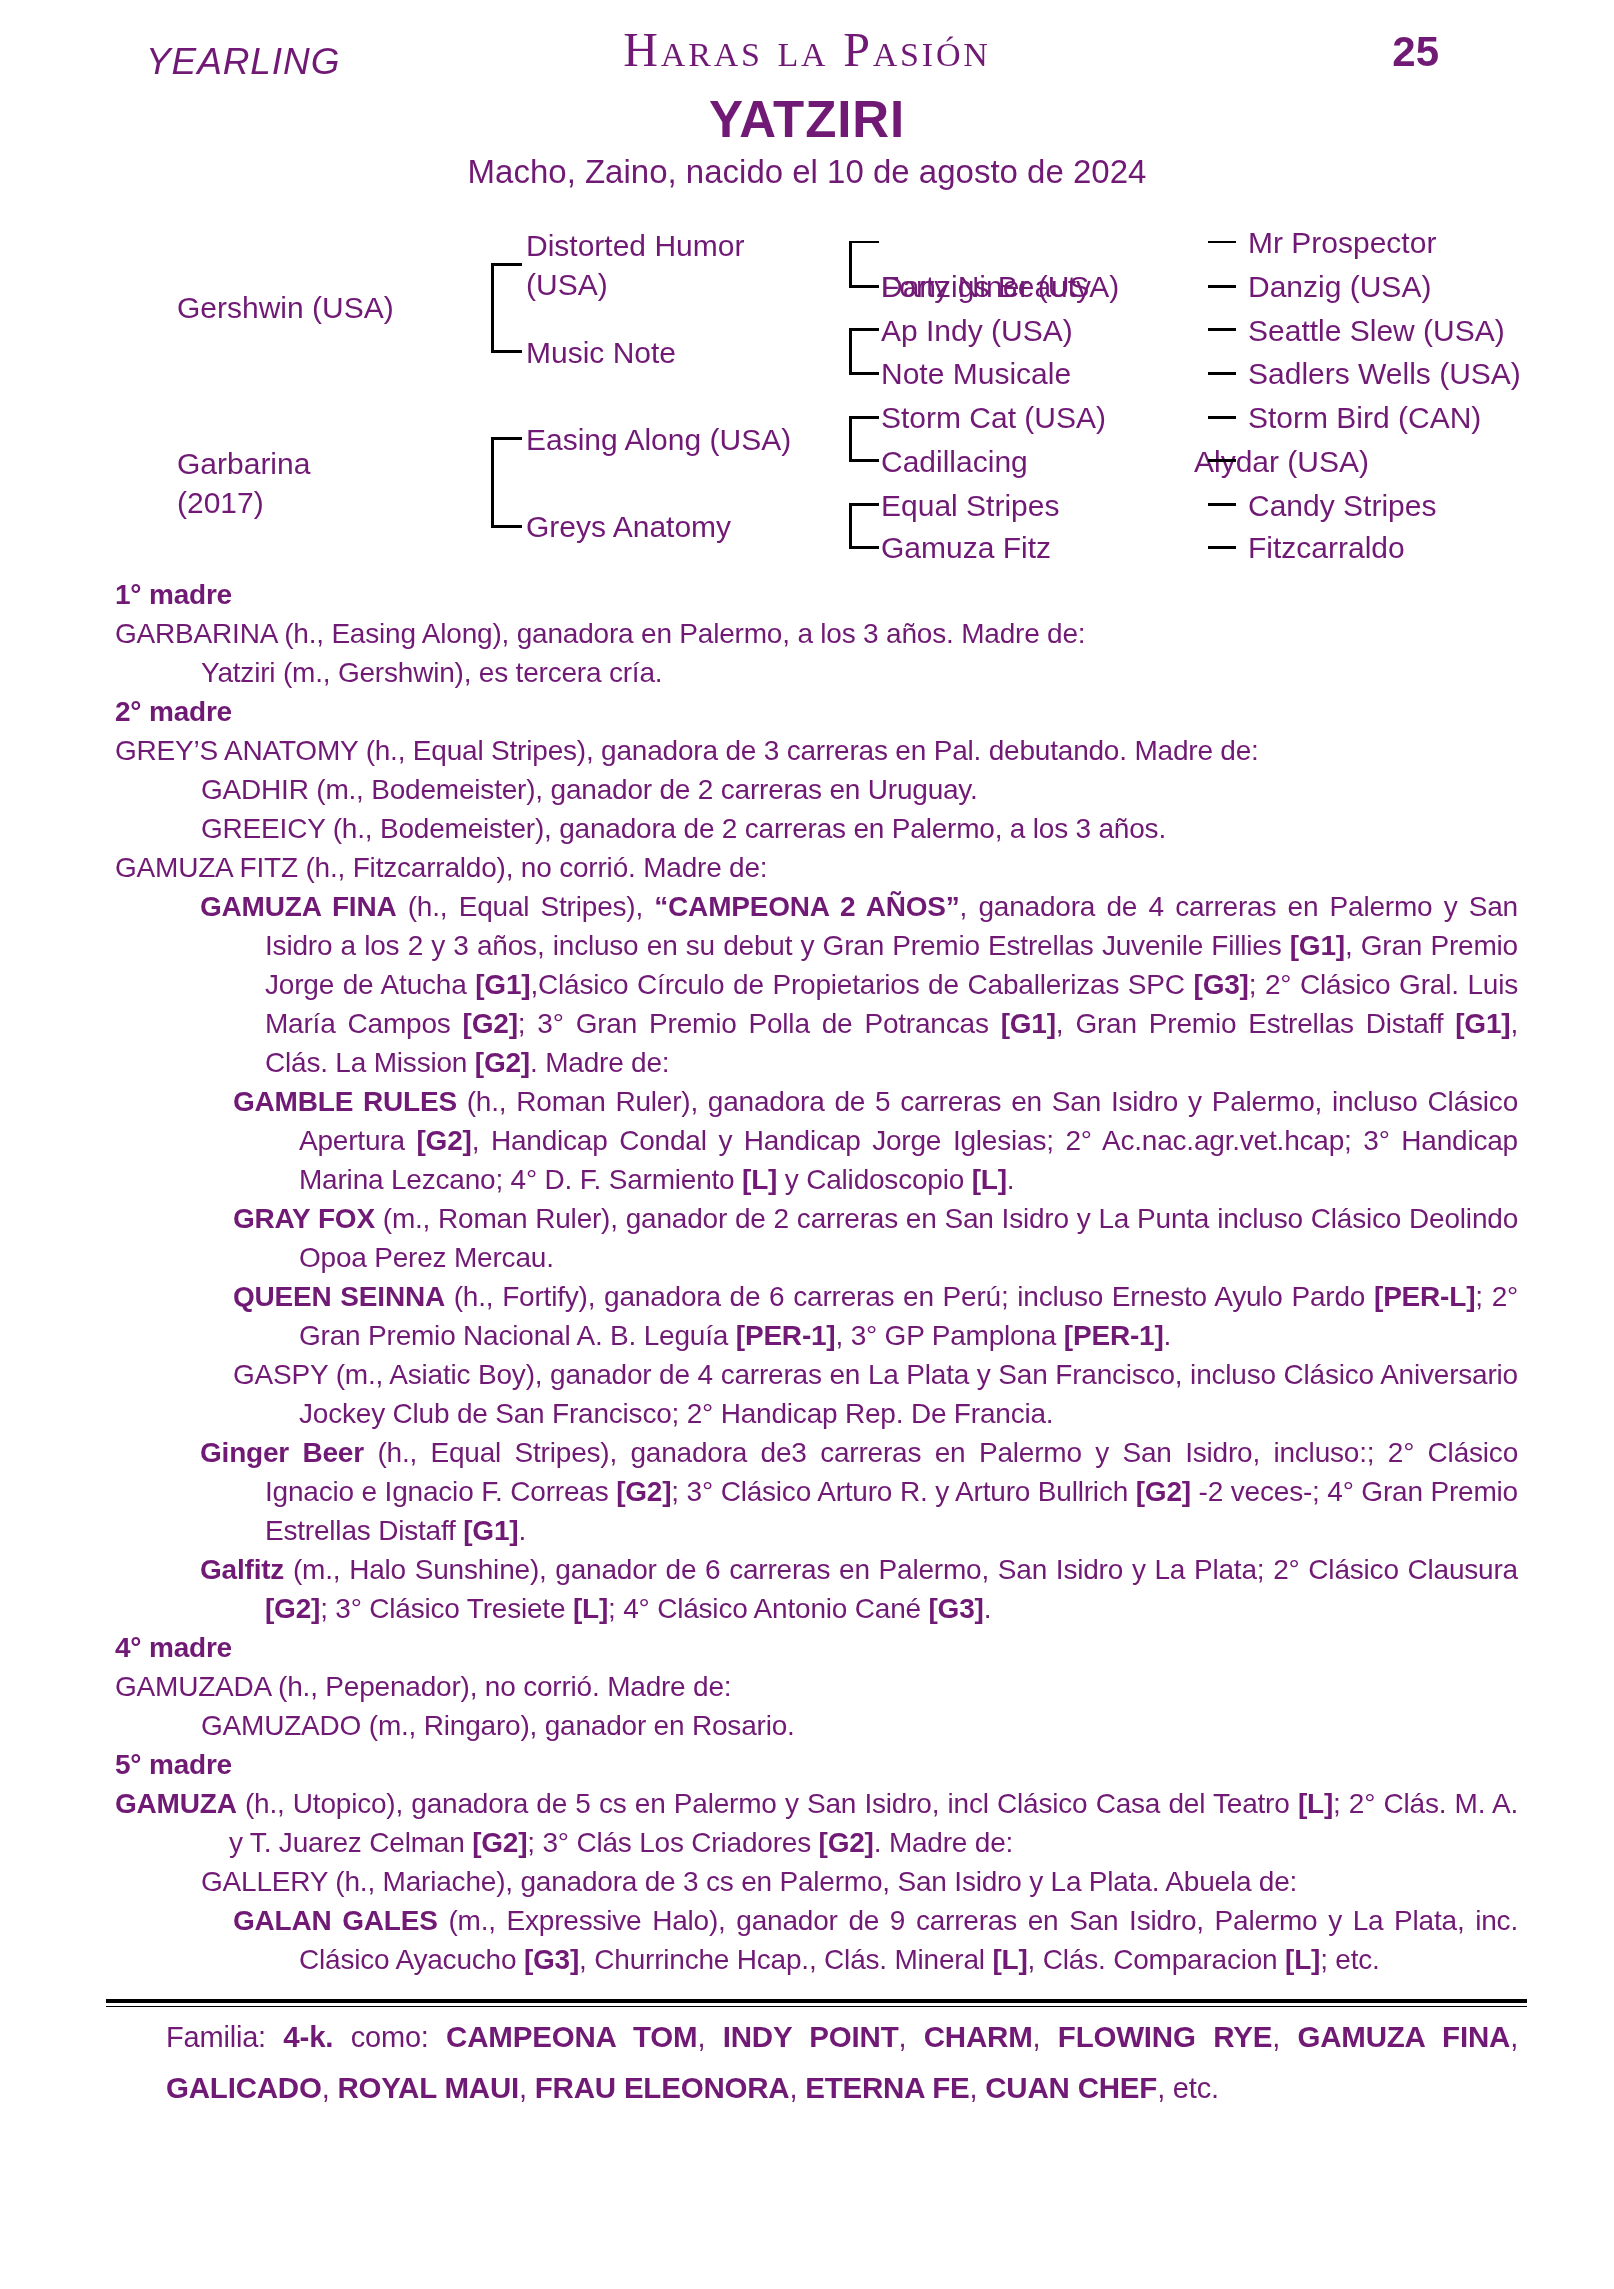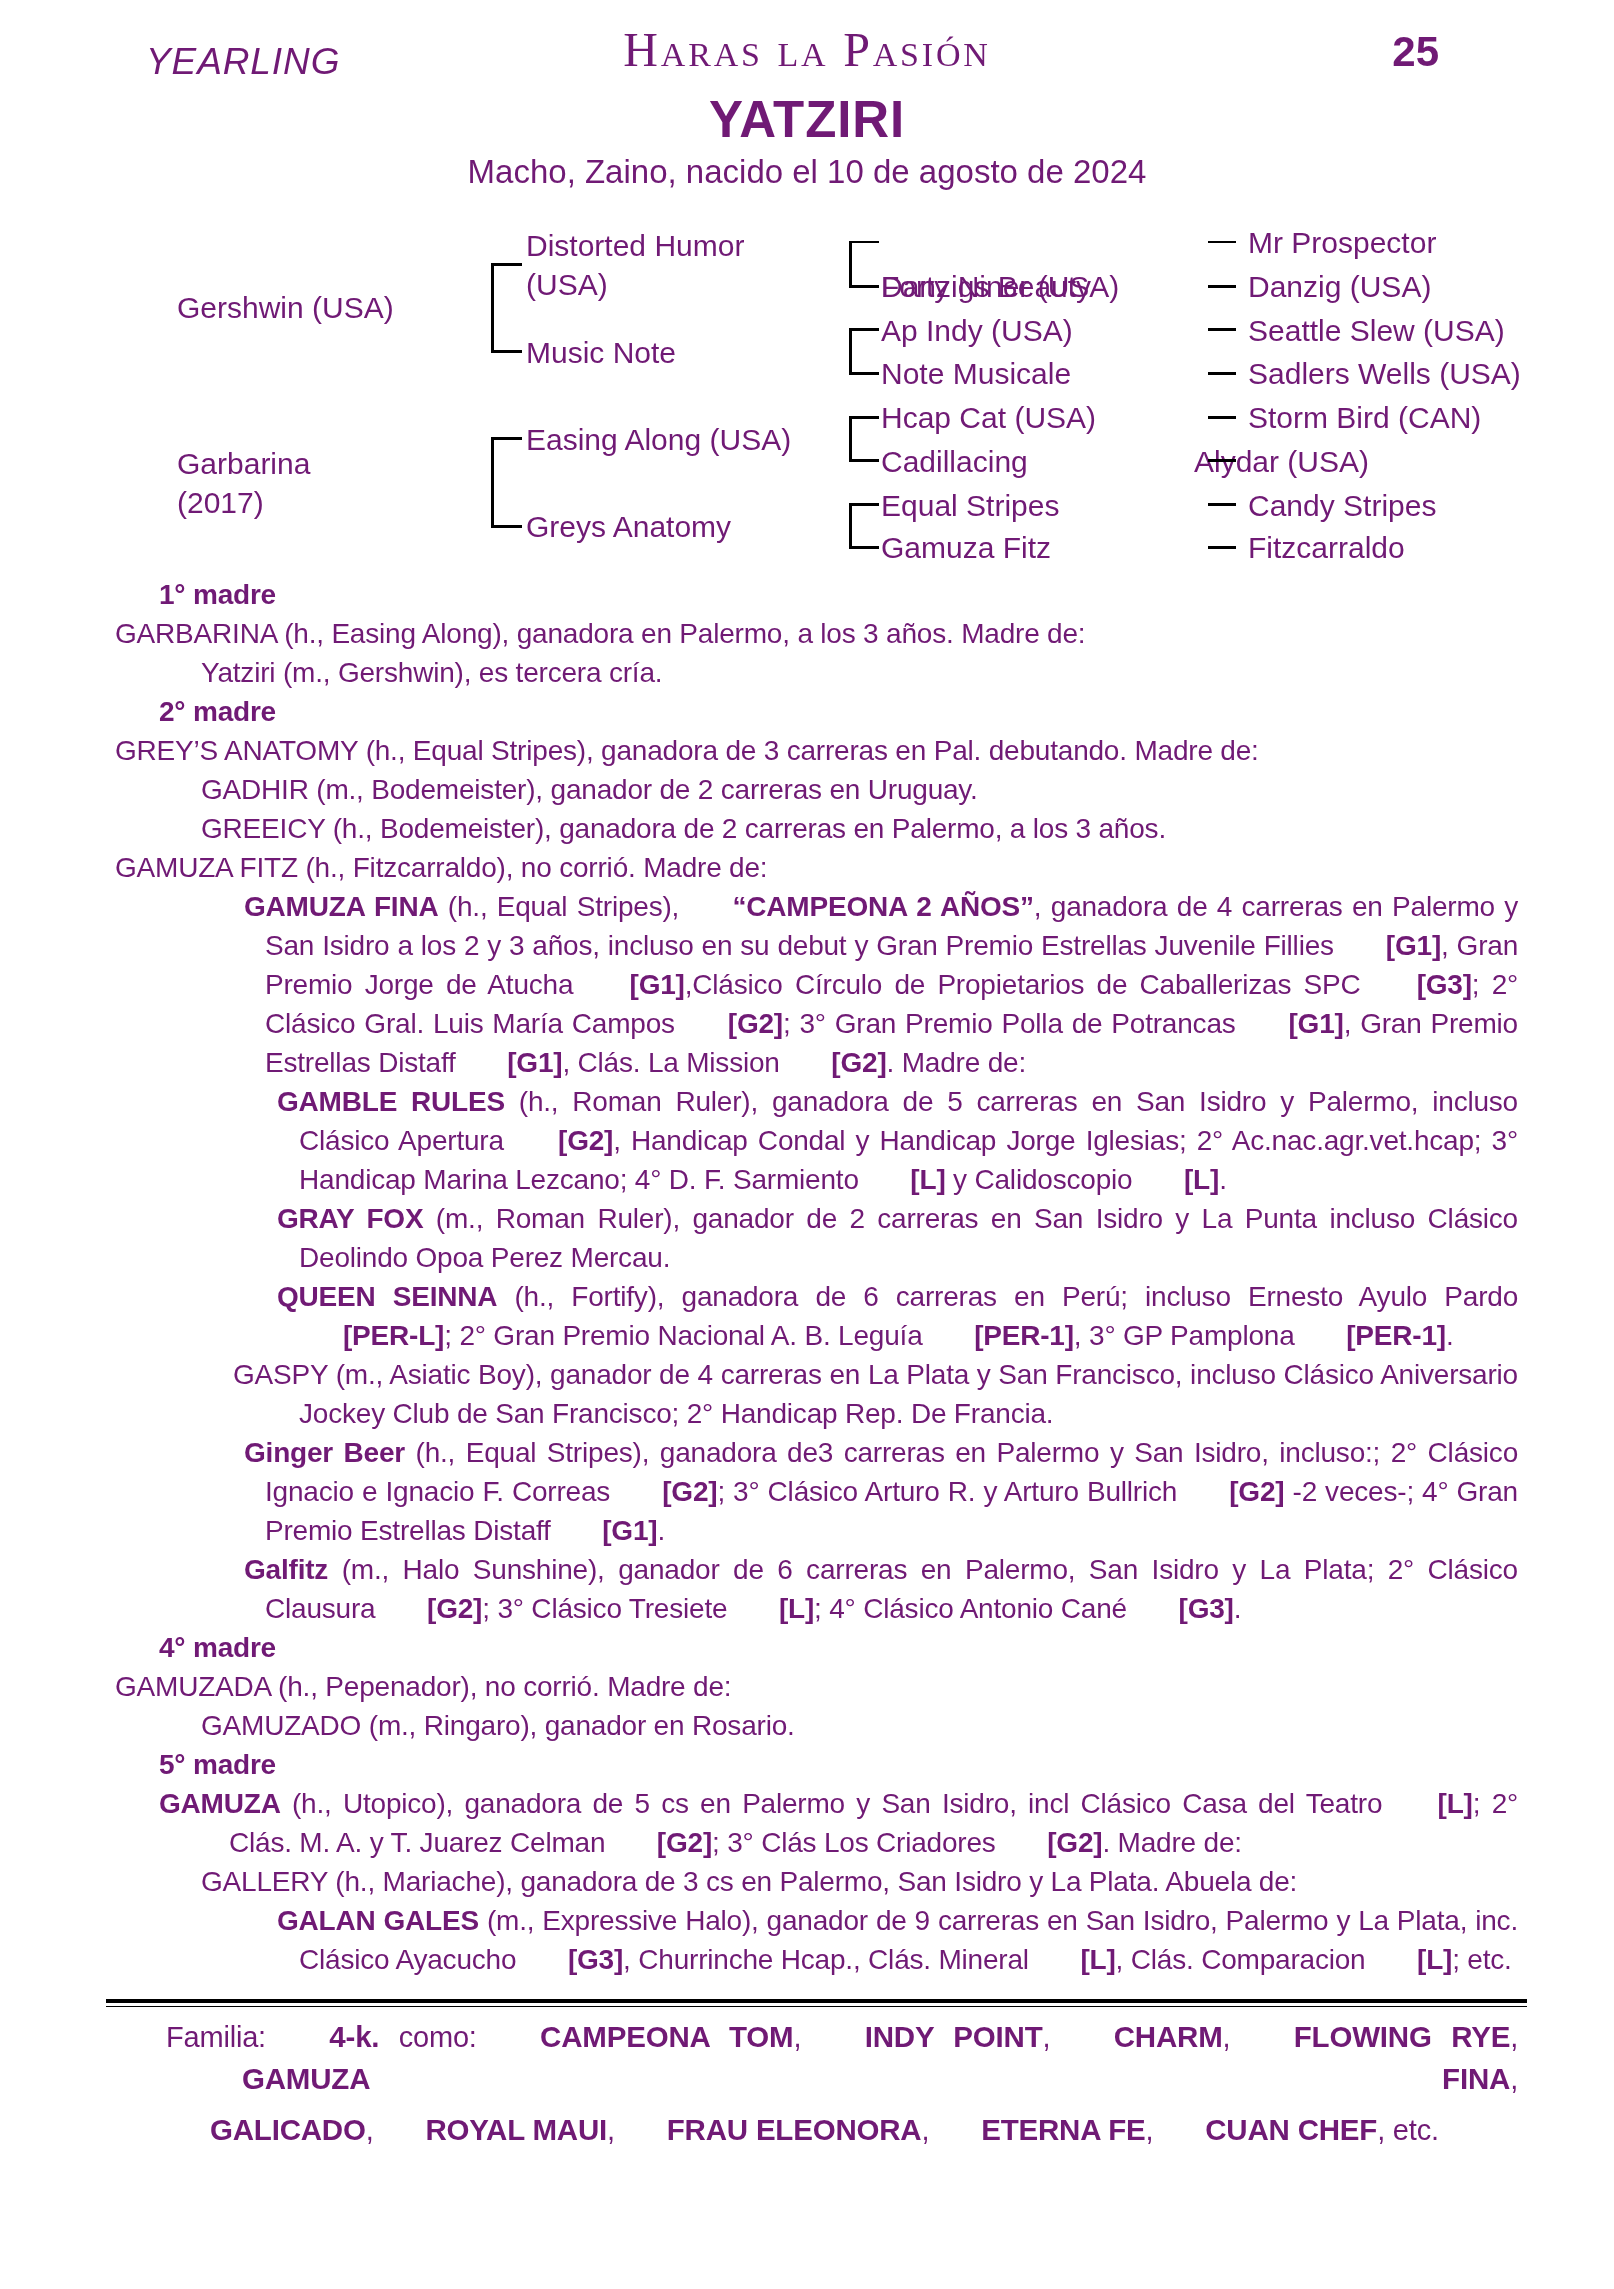--- a/index.html
+++ b/index.html
@@ -39,21 +39,21 @@
   .pi { position:absolute; white-space:nowrap; }
   .pi.wrap { white-space:normal; }
   .vl { position:absolute; width:2.8px; background:#000; }
   .hl { position:absolute; height:2.8px; background:#000; }
   
   .content {
     position:absolute; left:115px; top:575px; width:1403px;
     font-size:28px; line-height:39px; letter-spacing:-0.2px;
   }
   .content p { margin:0; text-align:justify; }
-  .b { font-weight:bold;margin-left:44px; }
+  .b { font-weight:bold; }
   .h { font-weight:bold; }
   .l1  { padding-left:86px; }
   .l0h { padding-left:114px; text-indent:-114px; }
   .l1h { padding-left:150px; text-indent:-65px; }
   .l2h { padding-left:184px; text-indent:-66px; }
   
   .rule {
     margin-top:20px; margin-left:-9.2px; width:1421px; height:2.8px;
     border-top:4.6px solid #000; border-bottom:1.8px solid #000;
   }
@@ -83,21 +83,21 @@
 
     <div class="pi wrap" style="left:420px;top:3.7px;width:277px;">Distorted Humor (USA)</div>
     <div class="pi" style="left:420px;top:111px;">Music Note</div>
     <div class="pi" style="left:420px;top:198px;">Easing Along (USA)</div>
     <div class="pi" style="left:420px;top:285px;">Greys Anatomy</div>
 
     <div class="pi" style="left:775px;top:0.9px;margin-top:44px;">Forty Niner (USA)</div>
     <div class="pi" style="left:775px;top:45px;">Danzigs Beauty</div>
     <div class="pi" style="left:775px;top:89px;">Ap Indy (USA)</div>
     <div class="pi" style="left:775px;top:132px;">Note Musicale</div>
-    <div class="pi" style="left:775px;top:176px;">Hcap Cat (USA)</div>
+    <div class="pi" style="left:775px;top:176px;">Storm Cat (USA)</div>
     <div class="pi" style="left:775px;top:220px;">Cadillacing</div>
     <div class="pi" style="left:775px;top:264px;">Equal Stripes</div>
     <div class="pi" style="left:775px;top:306px;">Gamuza Fitz</div>
 
     <div class="pi" style="left:1142px;top:0.9px;">Mr Prospector</div>
     <div class="pi" style="left:1142px;top:45px;">Danzig (USA)</div>
     <div class="pi" style="left:1142px;top:89px;">Seattle Slew (USA)</div>
     <div class="pi" style="left:1142px;top:132px;">Sadlers Wells (USA)</div>
     <div class="pi" style="left:1142px;top:176px;">Storm Bird (CAN)</div>
     <div class="pi" style="left:1088px;top:220px;">Alydar (USA)</div>

